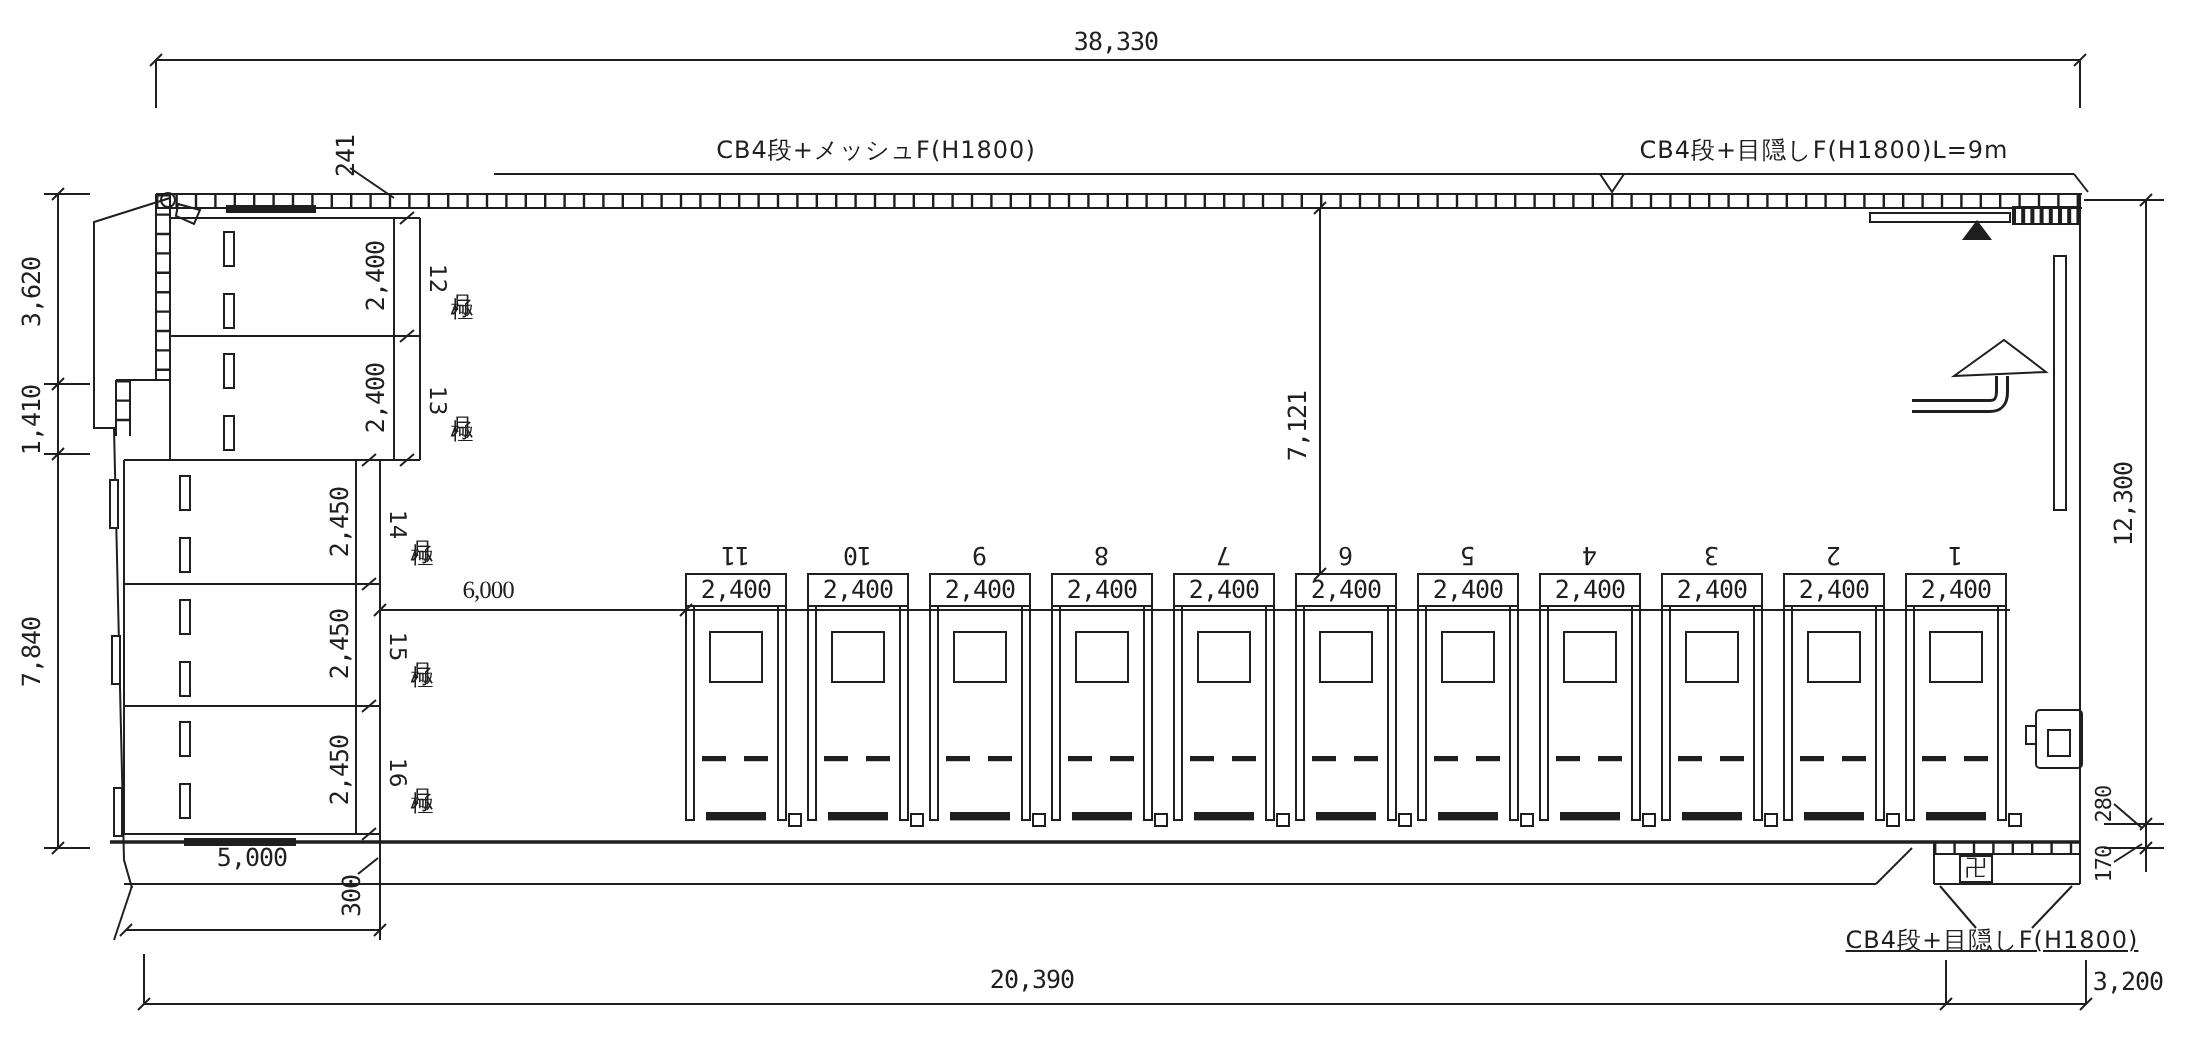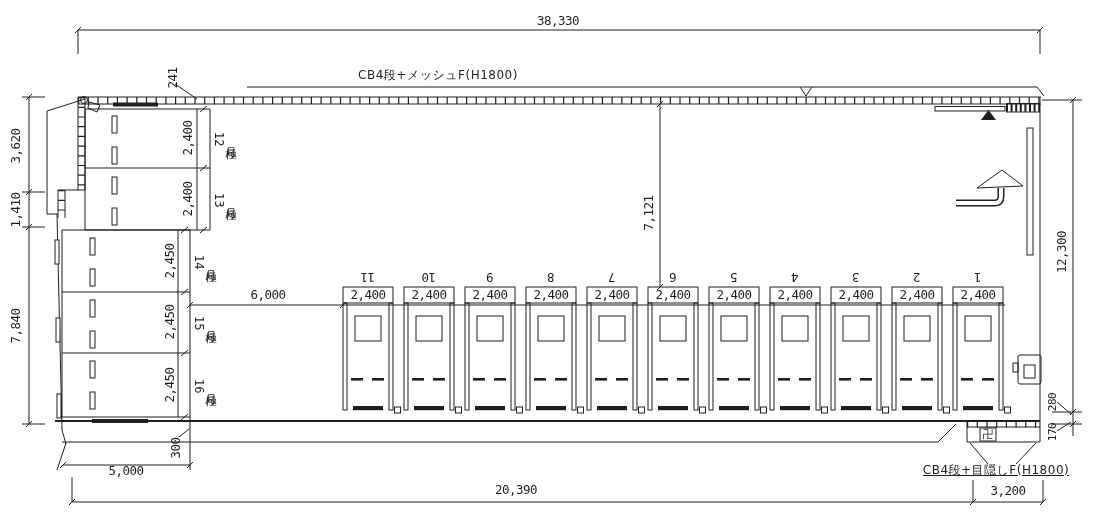--- a/index.html
+++ b/index.html
@@ -245,37 +245,38 @@
     <line x1="973" y1="480" x2="973" y2="502"></line>
     <line x1="1043" y1="480" x2="1043" y2="502"></line>
     <line x1="69" y1="505" x2="75" y2="499"></line>
     <line x1="970" y1="505" x2="976" y2="499"></line>
     <line x1="1040" y1="505" x2="1046" y2="499"></line>
   </g>
 </svg>
 
 <div class="txt dim" style="left:558px;top:21px;">38,330</div>
 <div class="txt lbl" style="left:438px;top:75px;">CB4段+メッシュF(H1800)</div>
+<div class="txt lbl" style="left:912px;top:75px;">CB4段+目隠しF(H1800)L=9m</div>
 <div class="txt dim rot" style="left:173px;top:78px;">241</div>
 
 <div class="txt dim rot" style="left:16px;top:146px;">3,620</div>
 <div class="txt dim rot" style="left:16px;top:210px;">1,410</div>
 <div class="txt dim rot" style="left:16px;top:326px;">7,840</div>
 
 <div class="txt dim rot" style="left:649px;top:213px;">7,121</div>
-<div class="txt dim" style="left:268px;top:295px;">6,000</div>
+<div class="txt dim" style="left:244px;top:295px;font-family:Liberation Serif, serif;">6,000</div>
 
 <div class="txt dim rot" style="left:1062px;top:252px;">12,300</div>
 <div class="txt dim rot sm" style="left:1052px;top:402px;">280</div>
 <div class="txt dim rot sm" style="left:1052px;top:432px;">170</div>
 
-<div class="txt dim" style="left:126px;top:471px;">5,000</div>
+<div class="txt dim" style="left:126px;top:429px;">5,000</div>
 <div class="txt dim rot" style="left:176px;top:448px;">300</div>
 <div class="txt dim" style="left:516px;top:490px;">20,390</div>
-<div class="txt dim" style="left:1008px;top:491px;text-align:right;">3,200</div>
+<div class="txt dim" style="left:1064px;top:491px;text-align:right;">3,200</div>
 <div class="txt lbl" style="left:996px;top:470px;text-decoration:underline;">CB4段+目隠しF(H1800)</div>
 <div class="txt sm" style="left:988px;top:434px;">卍</div>
 
 <div class="txt dim rot" style="left:188px;top:138px;">2,400</div>
 <div class="txt dim rot" style="left:188px;top:199px;">2,400</div>
 <div class="txt dim rot" style="left:170px;top:261px;">2,450</div>
 <div class="txt dim rot" style="left:170px;top:322px;">2,450</div>
 <div class="txt dim rot" style="left:170px;top:385px;">2,450</div>
 
 <div class="vlabel" style="left:213px;top:113px;">

